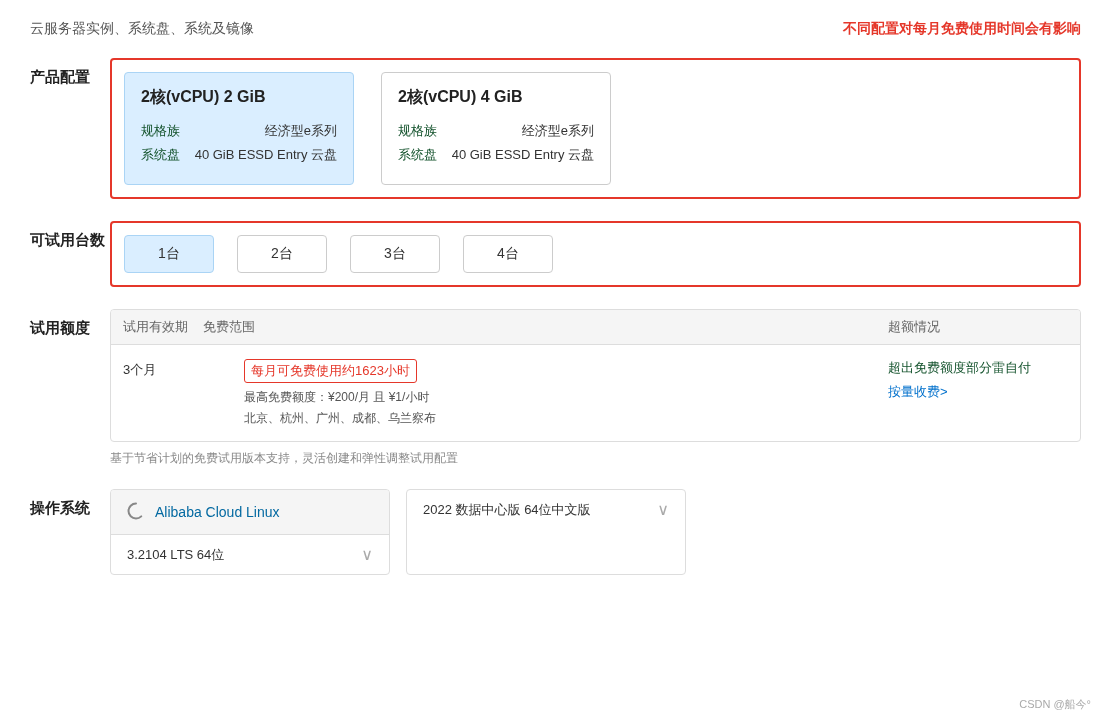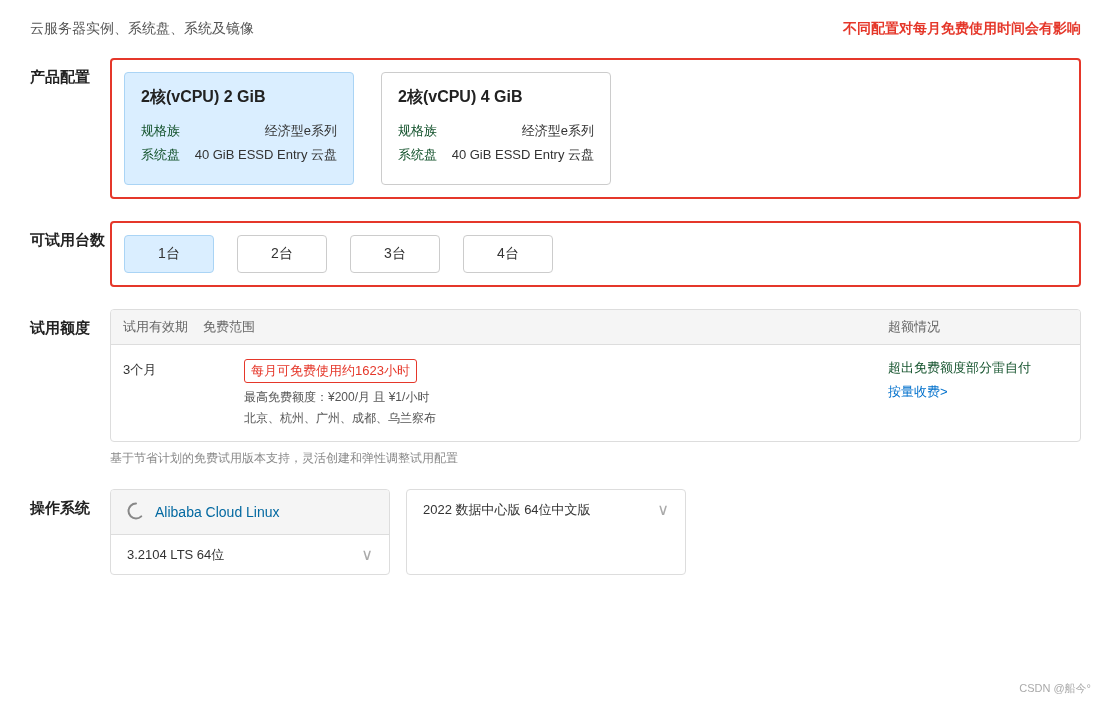--- a/index.html
+++ b/index.html
@@ -225,21 +225,21 @@
       flex: 1;
     }
     .dropdown-arrow {
       font-size: 16px;
       color: #aaa;
     }
 
     
     .watermark {
       position: fixed;
-      bottom: 20px;
+      bottom: 4px;
       right: 20px;
       font-size: 11px;
       color: #aaa;
     }
   </style>
 </head>
 <body>
 
 <div class="top-header">
   <span class="page-subtitle">云服务器实例、系统盘、系统及镜像</span>

